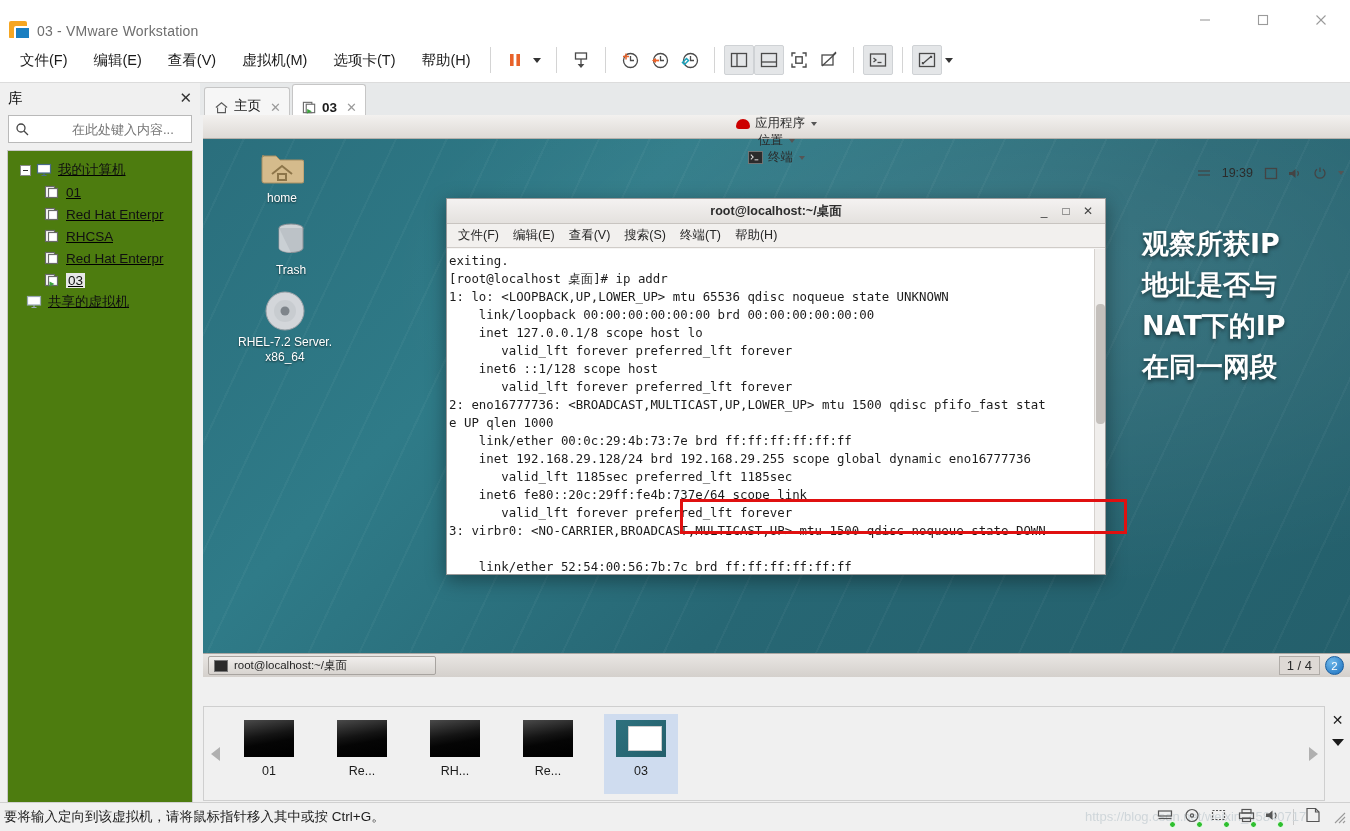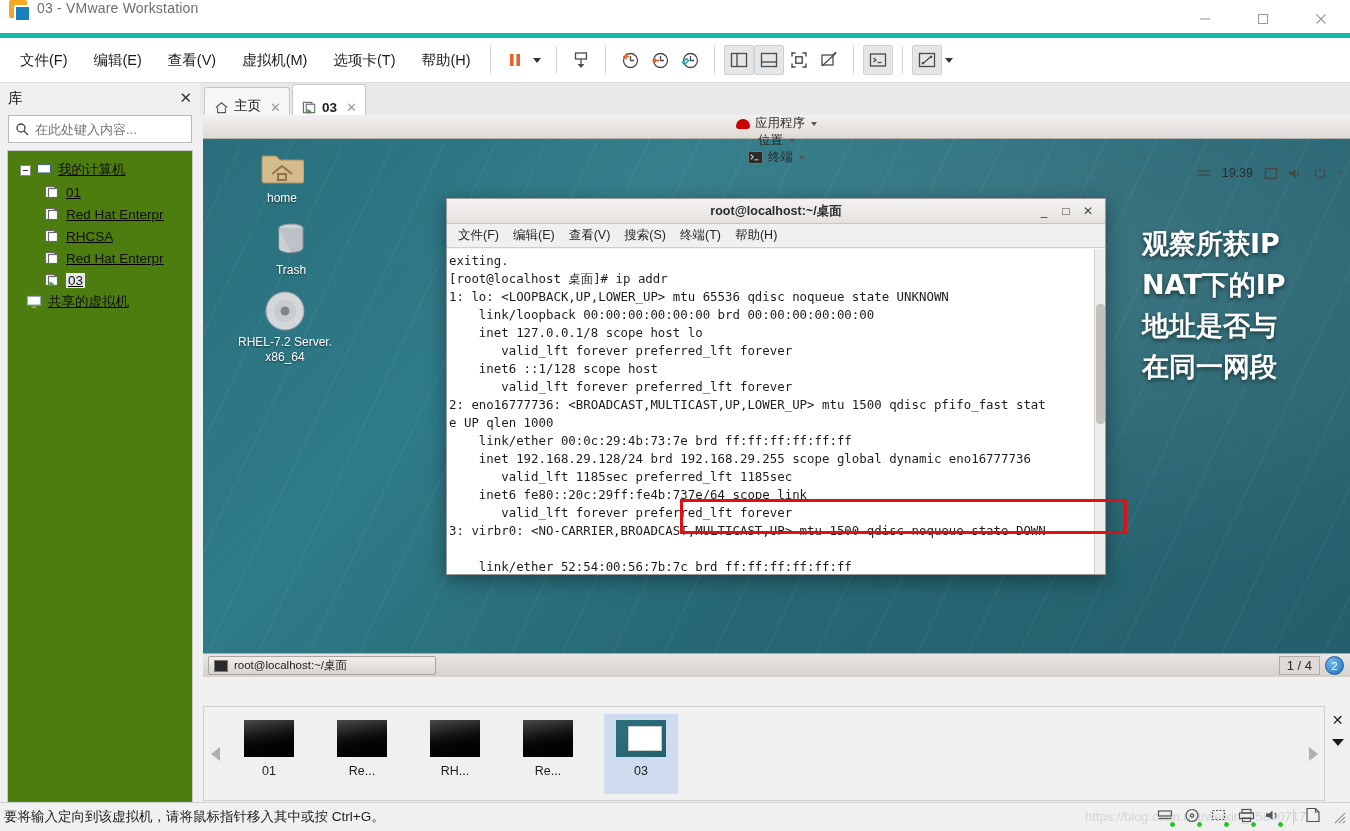--- a/index.html
+++ b/index.html
@@ -7,22 +7,22 @@
     width: 1350px; height: 831px;
     font-family: "Liberation Sans", sans-serif;
     overflow: hidden;
     background: #f0f0f0;
   }
   body { position: relative; }
 
   
   #titlebar {
     position: absolute; left: 0; top: 0; width: 1350px; height: 40px;
-    background: #ffffff; display: flex; align-items: flex-start;
-    border-bottom: 7px solid #14b8a6;
+    background: #ffffff; display: flex; align-items: flex-end;
+    border-bottom: 1px solid #14b8a6;
   }
   #app-logo {
     width: 18px; height: 18px; margin-left: 9px; position: relative;
     background: #f5a623; border-radius: 2px;
   }
   #app-logo::after {
     content: ""; position: absolute; left: 5px; top: 5px;
     width: 13px; height: 13px; background: #1a7fc1; border-radius: 2px;
     border: 2px solid #fff;
   }
@@ -62,21 +62,21 @@
     position: absolute; left: 0; top: 83px; width: 200px; height: 717px;
     background: #f0f0f0;
   }
   #lib-head {
     height: 30px; display: flex; align-items: center; padding: 0 8px;
   }
   #lib-title { font-size: 14.5px; color: #111; }
   #lib-close { margin-left: auto; font-size: 15px; color: #333; }
   #lib-search {
     margin: 2px 8px 0 8px; height: 28px; background: #fff;
-    border: 1px solid #b9b9b9; display: flex; align-items: center; padding: 0 6px;
+    border: 1px solid #b9b9b9; display: flex; align-items: center; padding: 0 6px; gap: 37px;
   }
   #lib-search .mag { width: 14px; height: 14px; flex: 0 0 auto; }
   #lib-search input {
     border: 0; outline: 0; flex: 1; font-size: 13px; color: #9a9a9a;
     margin-left: 6px; font-family: "Liberation Sans", sans-serif; background: transparent;
   }
   #lib-search .dd {
     width: 0; height: 0; border-left: 6px solid transparent;
     border-right: 6px solid transparent; border-top: 7px solid #111;
   }
@@ -601,22 +601,22 @@
         <circle cx="21" cy="21" r="11" fill="#c3c7cc" opacity=".7"></circle>
         <circle cx="21" cy="21" r="4.5" fill="#7e848a"></circle>
       </svg>
     </div>
     <div class="dlabel" style="white-space:pre-line">RHEL-7.2 Server.
 x86_64</div>
   </div>
 
   <div id="annotation">
     <div>观察所获IP</div>
+    <div>地址是否与</div>
     <div>NAT下的IP</div>
-    <div>地址是否与</div>
     <div>在同一网段</div>
   </div>
 
   <div id="term">
     <div id="term-title">
       <span class="ttl">root@localhost:~/桌面</span>
       <span class="tbtns">
         <span class="tb">_</span>
         <span class="tb">□</span>
         <span class="tb">✕</span>

